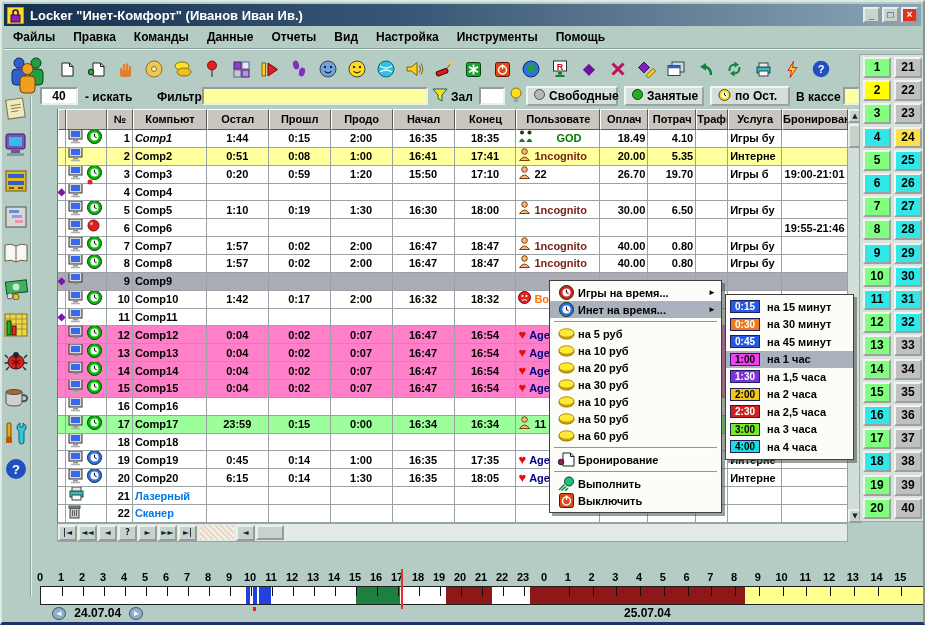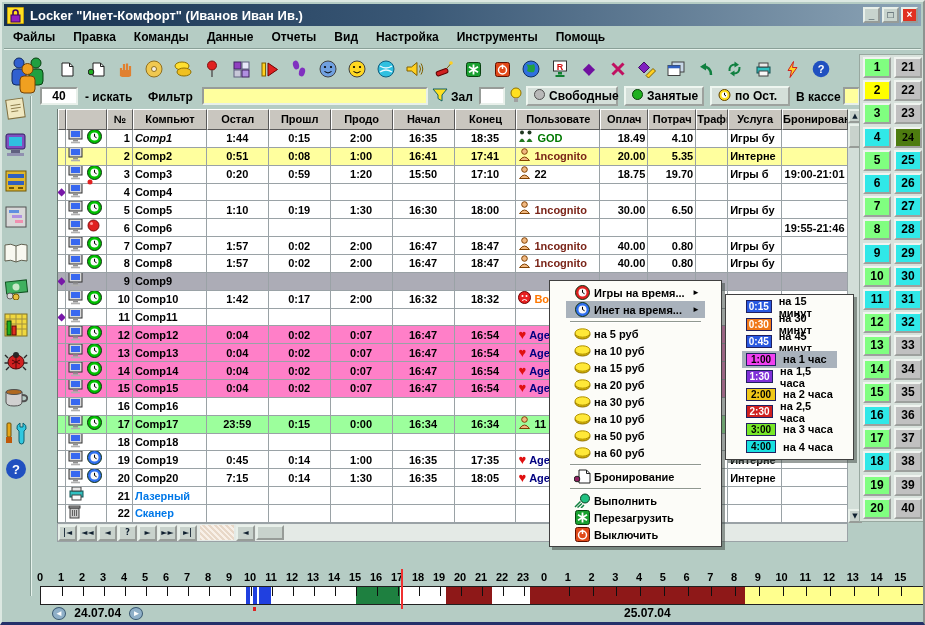--- a/index.html
+++ b/index.html
@@ -61,21 +61,21 @@
   .statusrow{position:absolute;left:0;top:540px;width:925px;height:27px;}
   
   .tl-num{position:absolute;top:569px;width:18px;text-align:center;font:bold 11px "Liberation Sans",sans-serif;}
   .tlbar{position:absolute;top:584px;height:19px;background:#fff;border:1px solid #202020;}
   .tick{position:absolute;top:0;width:1px;height:9px;background:#101010;z-index:2;}
   .seg{position:absolute;top:0;height:17px;z-index:1;}
   .dates{position:absolute;top:604px;font:bold 12px "Liberation Sans",sans-serif;}
   .bubble{display:inline-block;width:14px;height:13px;border-radius:50%;background:#8FB0C8;border:1px solid #3A5870;
       color:#fff;font-size:8px;text-align:center;line-height:12px;vertical-align:middle;}
   
-  .menu{position:absolute;background:#FCFCF8;border:1px solid #404040;box-shadow:3px 3px 0 rgba(70,80,75,.55);z-index:30;padding:3px 16px;}
+  .menu{position:absolute;background:#FCFCF8;border:1px solid #404040;box-shadow:3px 3px 0 rgba(70,80,75,.55);z-index:30;padding:3px 0;}
   .mitem{height:17px;display:flex;align-items:center;font:bold 11px "Liberation Sans",sans-serif;padding:0 4px;position:relative;}
   .mitem .mic{width:24px;display:flex;justify-content:center;}
   .mitem .arr{position:absolute;right:5px;font-size:8px;}
   .mitem.hl{background:#A9B2BC;}
   .msep{height:1px;background:#909890;margin:3px 4px;box-shadow:0 1px 0 #fff;}
   .badge{width:30px;height:13px;border:1px solid #202060;font:bold 10px "Liberation Sans",sans-serif;
       text-align:center;line-height:12px;margin-right:7px;}
   .redline{position:absolute;left:399px;top:567px;width:2px;height:40px;background:#F03030;z-index:5;}
 </style>
 </head>
@@ -285,21 +285,21 @@
       <span class="tbicon">
         <svg width="18" height="18">
           <circle cx="9" cy="9" r="8.3" fill="#2050C0"></circle>
           <text x="9" y="13" font-size="11" font-weight="bold" fill="#fff" text-anchor="middle" font-family="Liberation Sans, sans-serif">?</text>
         </svg>
       </span>
     </div>
 
   <input class="fld" style="left: 38px; top: 85px; width: 38px;" value="40">
   <span class="lbl" style="left:83px;top:88px">- искать</span>
-  <span class="lbl" style="left:146px;top:88px">Фильтр</span>
+  <span class="lbl" style="left:155px;top:88px">Фильтр</span>
   <input class="fld yellow" style="left: 200px; top: 85px; width: 226px; text-align: left;" value="">
   <span style="position:absolute;left:430px;top:85px"><svg width="16" height="16">
         <path d="M1 2 H15 L10 8 V14 L6 11.5 V8 Z" fill="#FFE020" stroke="#106060"></path>
       </svg></span>
   <span class="lbl" style="left:449px;top:88px">Зал</span>
   <input class="fld" style="left: 477px; top: 85px; width: 26px;" value="">
   <span style="position:absolute;left:508px;top:85px"><svg width="12" height="16">
         <circle cx="6" cy="6" r="5" fill="#FFE020" stroke="#907000"></circle>
         <rect x="4" y="11" width="4" height="4" fill="#A0A0A0"></rect>
       </svg></span>
@@ -451,21 +451,21 @@
           <div class="td ctr" style="width: 62px;">2:00</div>
           <div class="td ctr" style="width: 62px;">16:35</div>
           <div class="td ctr" style="width: 62px;">18:35</div>
           <div class="td" style="width: 84px; gap: 3px;">
             <span><svg width="16" height="13">
                 <circle cx="4" cy="2.5" r="2" fill="#203820"></circle>
                 <path d="M1 12 Q4 5 7 12 Z" fill="#207820"></path>
                 <circle cx="11.5" cy="2.5" r="2" fill="#203820"></circle>
                 <path d="M8.5 12 Q11.5 5 14.5 12 Z" fill="#207820"></path>
               </svg></span>
-            <span style="color: rgb(0, 120, 0);">GOD</span>
+            <span style="color: rgb(0, 120, 0); margin-left: 19px;">GOD</span>
           </div>
           <div class="td num" style="width: 48px;">18.49</div>
           <div class="td num" style="width: 48px;">4.10</div>
           <div class="td ctr" style="width: 32px;"></div>
           <div class="td " style="width: 54px;">Игры бу</div>
           <div class="td ctr" style="width: 66px;"></div>
         </div>
         <div class="trow" style="background: rgb(255, 255, 158);">
           <div class="td marker" style="width: 8px;"></div>
           <div class="td" style="width: 41px; gap: 2px;">
@@ -520,21 +520,21 @@
           <div class="td ctr" style="width: 62px;">1:20</div>
           <div class="td ctr" style="width: 62px;">15:50</div>
           <div class="td ctr" style="width: 62px;">17:10</div>
           <div class="td" style="width: 84px; gap: 3px;">
             <span><svg width="13" height="13">
                 <circle cx="6.5" cy="3.5" r="2.8" fill="#F0B880" stroke="#804000"></circle>
                 <path d="M1.5 12.5 Q6.5 5.5 11.5 12.5 Z" fill="#F0B880" stroke="#804000"></path>
               </svg></span>
             <span style="color: rgb(0, 0, 0);">22</span>
           </div>
-          <div class="td num" style="width: 48px;">18.75</div>
+          <div class="td num" style="width: 48px;">26.70</div>
           <div class="td num" style="width: 48px;">19.70</div>
           <div class="td ctr" style="width: 32px;"></div>
           <div class="td " style="width: 54px;">Игры б</div>
           <div class="td ctr" style="width: 66px;">19:00-21:01</div>
         </div>
         <div class="trow">
           <div class="td marker" style="width: 8px;">◆</div>
           <div class="td" style="width: 41px; gap: 2px;">
             <span><svg width="17" height="16">
                 <rect x="1" y="1" width="13" height="10" fill="#D8D8D8" stroke="#303030"></rect>
@@ -1028,21 +1028,21 @@
                 <rect x="3" y="13.7" width="9" height="1.6" fill="#B0B0B0"></rect>
               </svg></span>
             <span><svg width="15" height="15">
                 <circle cx="7.5" cy="7.5" r="7" fill="#3070F0" stroke="#103010"></circle>
                 <circle cx="7.5" cy="7.5" r="4" fill="#F8F8F8"></circle>
                 <path d="M7.5 4.8 L7.5 7.5 L9.6 8.8" stroke="#000" fill="none"></path>
               </svg></span>
           </div>
           <div class="td num" style="width: 26px;">20</div>
           <div class="td" style="width: 74px; color: rgb(0, 0, 0);">Comp20</div>
-          <div class="td ctr" style="width: 62px;">7:15</div>
+          <div class="td ctr" style="width: 62px;">6:15</div>
           <div class="td ctr" style="width: 62px;">0:14</div>
           <div class="td ctr" style="width: 62px;">1:30</div>
           <div class="td ctr" style="width: 62px;">16:35</div>
           <div class="td ctr" style="width: 62px;">18:05</div>
           <div class="td" style="width: 84px; gap: 3px;">
             <span><span style="color:#E01010;font-size:13px;line-height:13px">♥</span></span>
             <span style="color: rgb(0, 0, 128);">Agent 007</span>
           </div>
           <div class="td num" style="width: 48px;"></div>
           <div class="td num" style="width: 48px;"></div>
@@ -1135,21 +1135,21 @@
       <div class="rbtn" style="left: 861px; top: 356.6px; background: rgb(128, 255, 128);">14</div>
       <div class="rbtn" style="left: 861px; top: 379.8px; background: rgb(128, 255, 128);">15</div>
       <div class="rbtn" style="left: 861px; top: 403px; background: rgb(48, 232, 232);">16</div>
       <div class="rbtn" style="left: 861px; top: 426.2px; background: rgb(128, 255, 128);">17</div>
       <div class="rbtn" style="left: 861px; top: 449.4px; background: rgb(48, 232, 232);">18</div>
       <div class="rbtn" style="left: 861px; top: 472.6px; background: rgb(128, 255, 128);">19</div>
       <div class="rbtn" style="left: 861px; top: 495.8px; background: rgb(128, 255, 128);">20</div>
       <div class="rbtn" style="left: 892px; top: 55px; background: rgb(192, 192, 192);">21</div>
       <div class="rbtn" style="left: 892px; top: 78.2px; background: rgb(192, 192, 192);">22</div>
       <div class="rbtn" style="left: 892px; top: 101.4px; background: rgb(192, 192, 192);">23</div>
-      <div class="rbtn" style="left: 892px; top: 124.6px; background: #4d7c0f; font-family: Liberation Serif, serif;">24</div>
+      <div class="rbtn" style="left: 892px; top: 124.6px; background: #fde047;">24</div>
       <div class="rbtn" style="left: 892px; top: 147.8px; background: rgb(48, 232, 232);">25</div>
       <div class="rbtn" style="left: 892px; top: 171px; background: rgb(48, 232, 232);">26</div>
       <div class="rbtn" style="left: 892px; top: 194.2px; background: rgb(48, 232, 232);">27</div>
       <div class="rbtn" style="left: 892px; top: 217.4px; background: rgb(48, 232, 232);">28</div>
       <div class="rbtn" style="left: 892px; top: 240.6px; background: rgb(48, 232, 232);">29</div>
       <div class="rbtn" style="left: 892px; top: 263.8px; background: rgb(48, 232, 232);">30</div>
       <div class="rbtn" style="left: 892px; top: 287px; background: rgb(48, 232, 232);">31</div>
       <div class="rbtn" style="left: 892px; top: 310.2px; background: rgb(48, 232, 232);">32</div>
       <div class="rbtn" style="left: 892px; top: 333.4px; background: rgb(192, 192, 192);">33</div>
       <div class="rbtn" style="left: 892px; top: 356.6px; background: rgb(192, 192, 192);">34</div>
@@ -1322,29 +1322,20 @@
         </span>
         <span>на 10 руб</span>
       </div>
       <div class="mitem">
         <span class="mic">
           <svg width="17" height="12">
             <ellipse cx="8.5" cy="6.5" rx="7.5" ry="4.5" fill="#D8B800" stroke="#907000"></ellipse>
             <ellipse cx="8.5" cy="5" rx="7.5" ry="4.2" fill="#FFE838" stroke="#B09000"></ellipse>
           </svg>
         </span>
-        <span>на 15 руб</span>
-      </div>
-      <div class="mitem">
-        <span class="mic">
-          <svg width="17" height="12">
-            <ellipse cx="8.5" cy="6.5" rx="7.5" ry="4.5" fill="#D8B800" stroke="#907000"></ellipse>
-            <ellipse cx="8.5" cy="5" rx="7.5" ry="4.2" fill="#FFE838" stroke="#B09000"></ellipse>
-          </svg>
-        </span>
         <span>на 20 руб</span>
       </div>
       <div class="mitem">
         <span class="mic">
           <svg width="17" height="12">
             <ellipse cx="8.5" cy="6.5" rx="7.5" ry="4.5" fill="#D8B800" stroke="#907000"></ellipse>
             <ellipse cx="8.5" cy="5" rx="7.5" ry="4.2" fill="#FFE838" stroke="#B09000"></ellipse>
           </svg>
         </span>
         <span>на 30 руб</span>
@@ -1393,29 +1384,20 @@
           <svg width="17" height="15">
             <circle cx="11" cy="5.5" r="4.5" fill="#20C080" stroke="#084020"></circle>
             <path d="M1 14 L6.5 8.5 M3.5 14.5 L8 10.5 M7 15 L10 12" stroke="#108040" stroke-width="1.5"></path>
           </svg>
         </span>
         <span>Выполнить</span>
       </div>
       <div class="mitem">
         <span class="mic">
           <svg width="15" height="15">
-            <rect x="0.5" y="0.5" width="14" height="14" rx="2" fill="#18A030" stroke="#084010"></rect>
-            <path d="M7.5 2.5 V12.5 M3 4.8 L12 10.2 M12 4.8 L3 10.2" stroke="#fff" stroke-width="1.8"></path>
-          </svg>
-        </span>
-        <span>Перезагрузить</span>
-      </div>
-      <div class="mitem">
-        <span class="mic">
-          <svg width="15" height="15">
             <rect x="0.5" y="0.5" width="14" height="14" rx="2" fill="#E04818" stroke="#601000"></rect>
             <circle cx="7.5" cy="8" r="4" fill="none" stroke="#fff" stroke-width="1.5"></circle>
             <path d="M7.5 2.5 V7" stroke="#fff" stroke-width="1.5"></path>
           </svg>
         </span>
         <span>Выключить</span>
       </div>
     </div>
 
   <div class="menu" style="left:723px;top:292px;width:129px;z-index:31" id="submenu">

